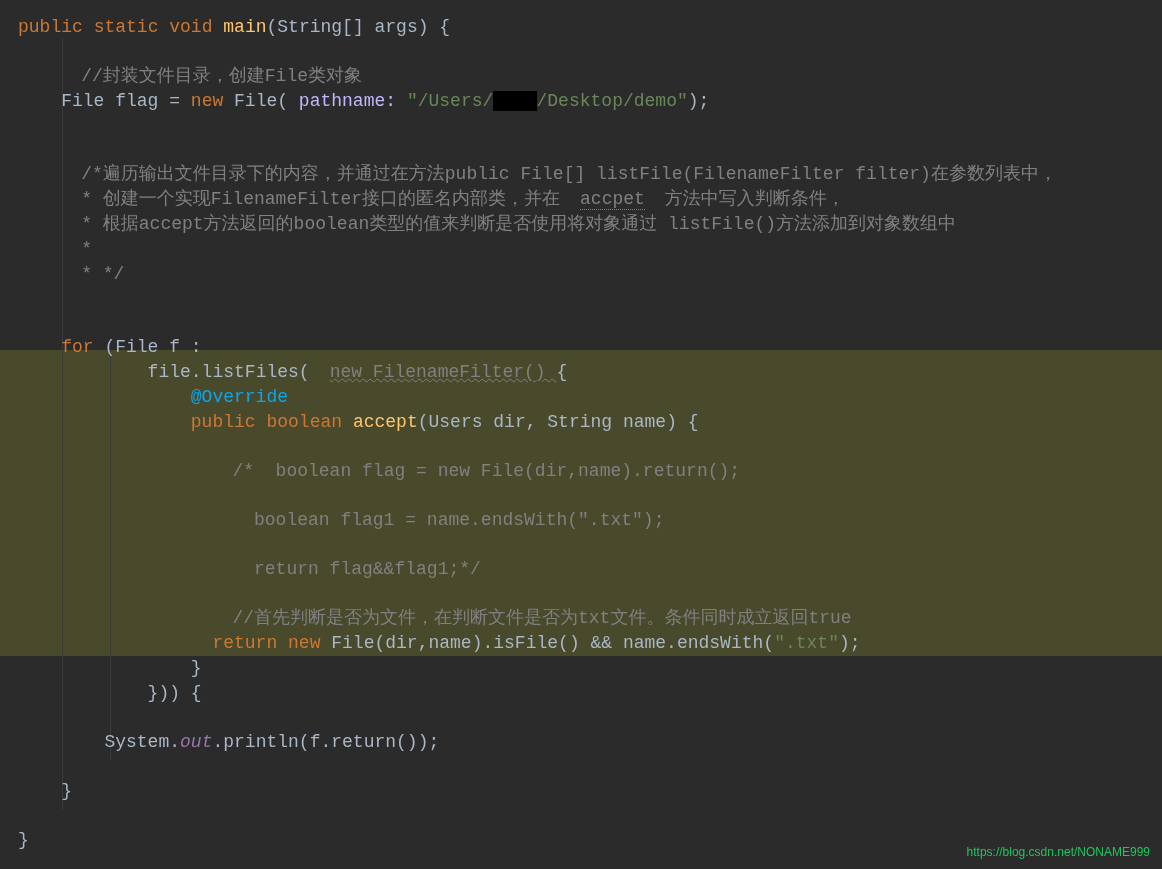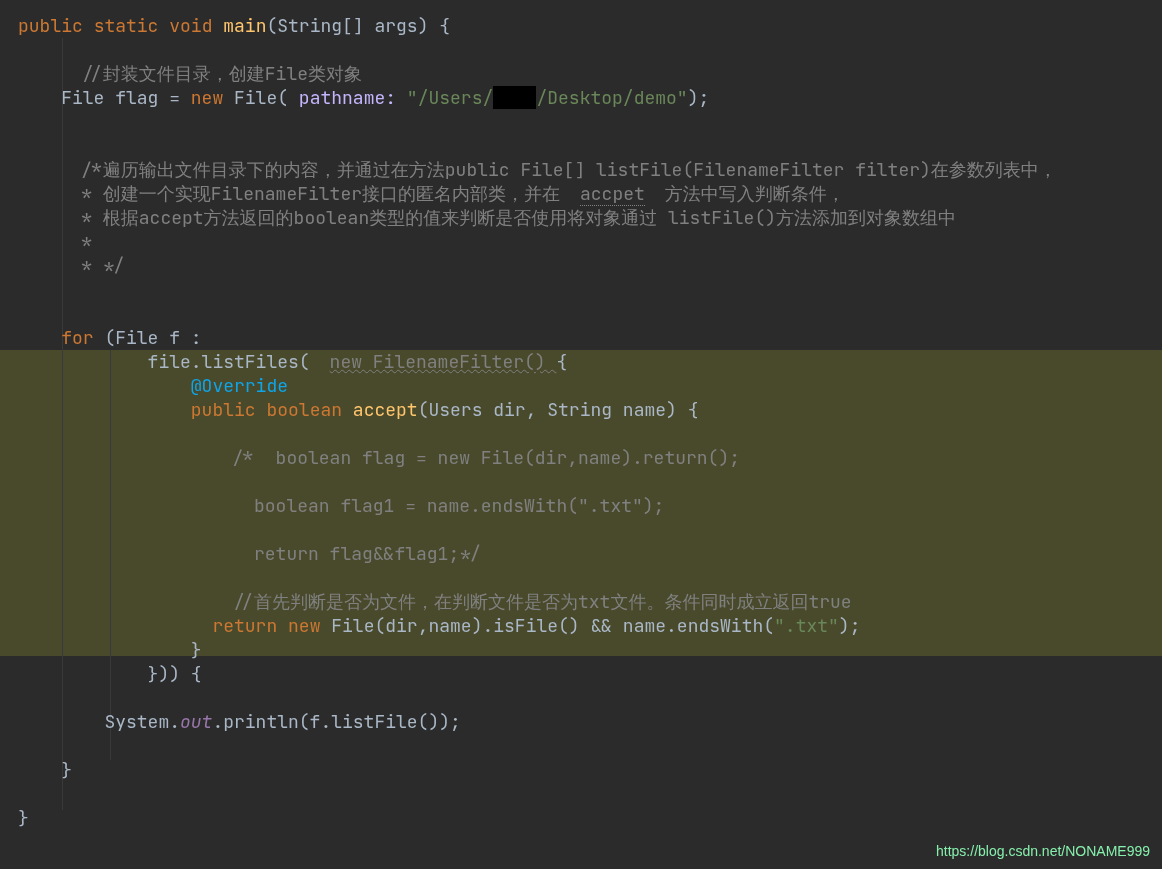--- a/index.html
+++ b/index.html
@@ -21,28 +21,28 @@
   .hint{color:#c4b5fd;font-style:normal;}
   .underline{border-bottom:1px dotted #808080;text-align:right;}
   .wavy{text-decoration:underline wavy #808080;text-decoration-thickness:1px;}
   .field{color:#9876aa;font-style:italic;margin-top:36px;}
   .hl{
     position:absolute;
     left:0;right:0;
     background:#49492b;
     z-index:0;
   }
-  pre.code span{position:relative;z-index:1;}
+  pre.code span{position:relative;z-index:1;font-family:Liberation Mono, monospace;}
   .watermark{
     position:absolute;
     right:12px;
     bottom:10px;
-    color:#86efac;
+    color:#22c55e;
     font-family:Arial,sans-serif;
-    font-size:14px;
+    font-size:12px;
     z-index:2;
   }
   .guide{
     position:absolute;
     top:38px;
     bottom:76px;
     width:0;
     border-left:1px solid #3a3a3a;
     z-index:0;
   }
@@ -78,20 +78,20 @@
 
                     <span class="comment">boolean flag1 = name.endsWith(".txt");</span>
 
                     <span class="comment">return flag&amp;&amp;flag1;*/</span>
 
                   <span class="comment">//首先判断是否为文件，在判断文件是否为txt文件。条件同时成立返回true</span>
                   <span class="kw">return</span> <span class="kw">new</span><span> File(dir,name).isFile() &amp;&amp; name.endsWith(</span><span class="str">".txt"</span><span>);</span>
                 <span>}</span>
             <span>})) {</span>
 
-        <span>System.</span><span class="field">out</span><span>.println(f.listFile());</span>
+        <span>System.</span><span class="field">out</span><span>.println(f.return());</span>
 
     <span>}</span>
 
 <span>}</span>
 </pre>
 
 <div class="watermark">https://blog.csdn.net/NONAME999</div>
 
 </body></html>

